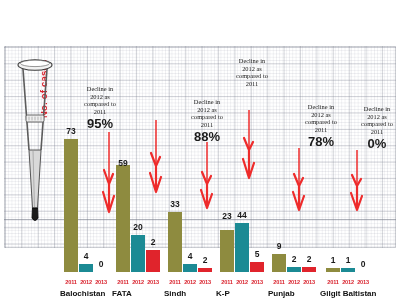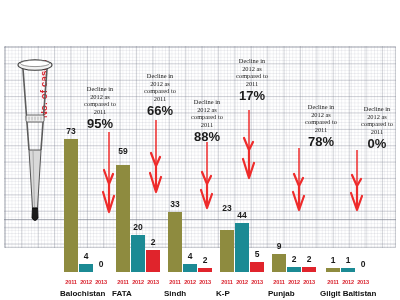--- a/index.html
+++ b/index.html
@@ -141,47 +141,40 @@
     <div class="cpct">95%</div>
   </div>
   <svg class="arrow" style="left:98px;top:132px;" width="22" height="86" viewBox="0 0 22 86">
     <path d="M11 0 L11 52" stroke="#ee2b2b" stroke-width="1.5" fill="none"></path>
     <path d="M11 52 L6 38 M11 52 L15 42 M11 52 L11 80 M11 80 L5 60 M11 80 L16 64" stroke="#ee2b2b" stroke-width="2.2" fill="none" stroke-linecap="round"></path>
   </svg>
 
   <div class="group" style="left:112px;width:52px;">
     <div class="bars">
       <div class="barwrap">
-        <span class="barval" style="bottom:116px;">59</span>
+        <span class="barval" style="bottom:104px;">59</span>
         <div class="bar y2011" style="height:107px;"></div>
       </div>
       <div class="barwrap">
         <span class="barval" style="bottom:40px;">20</span>
         <div class="bar y2012" style="height:37px;"></div>
       </div>
       <div class="barwrap">
         <span class="barval" style="bottom:25px;">2</span>
         <div class="bar y2013" style="height:22px;"></div>
       </div>
     </div>
     <div class="years">
       <span class="yr">2011</span>
       <span class="yr">2012</span>
       <span class="yr">2013</span>
     </div>
     <div class="gname">FATA</div>
   </div>
 
-  <div class="callout" style="left:127px;top:72px;">
-    <div class="ctext">Decline in</div>
-    <div class="ctext">2012 as</div>
-    <div class="ctext">compared to</div>
-    <div class="ctext">2011</div>
-    <div class="cpct">66%</div>
-  </div>
   <svg class="arrow" style="left:145px;top:120px;" width="22" height="78" viewBox="0 0 22 78">
     <path d="M11 0 L11 46" stroke="#ee2b2b" stroke-width="1.5" fill="none"></path>
     <path d="M11 46 L6 33 M11 46 L15 37 M11 46 L11 72 M11 72 L5 53 M11 72 L16 57" stroke="#ee2b2b" stroke-width="2.2" fill="none" stroke-linecap="round"></path>
   </svg>
 
   <div class="group" style="left:164px;width:52px;">
     <div class="bars">
       <div class="barwrap">
         <span class="barval" style="bottom:63px;">33</span>
         <div class="bar y2011" style="height:60px;"></div>
@@ -211,21 +204,21 @@
     <div class="cpct">88%</div>
   </div>
   <svg class="arrow" style="left:196px;top:142px;" width="22" height="72" viewBox="0 0 22 72">
     <path d="M11 0 L11 42" stroke="#ee2b2b" stroke-width="1.5" fill="none"></path>
     <path d="M11 42 L6 30 M11 42 L15 34 M11 42 L11 66 M11 66 L5 48 M11 66 L16 52" stroke="#ee2b2b" stroke-width="2.2" fill="none" stroke-linecap="round"></path>
   </svg>
 
   <div class="group" style="left:216px;width:52px;">
     <div class="bars">
       <div class="barwrap">
-        <span class="barval" style="bottom:59px;margin-top:33px;">23</span>
+        <span class="barval" style="bottom:51px;margin-top:33px;">23</span>
         <div class="bar y2011" style="height:42px;"></div>
       </div>
       <div class="barwrap">
         <span class="barval" style="bottom:52px;">44</span>
         <div class="bar y2012" style="height:49px;"></div>
       </div>
       <div class="barwrap">
         <span class="barval" style="bottom:13px;">5</span>
         <div class="bar y2013" style="height:10px;"></div>
       </div>
@@ -236,21 +229,20 @@
       <span class="yr">2013</span>
     </div>
     <div class="gname">K-P</div>
   </div>
 
   <div class="callout" style="left:219px;top:57px;">
     <div class="ctext">Decline in</div>
     <div class="ctext">2012 as</div>
     <div class="ctext">compared to</div>
     <div class="ctext">2011</div>
-    <div class="cpct">17%</div>
   </div>
   <svg class="arrow" style="left:238px;top:110px;" width="22" height="74" viewBox="0 0 22 74">
     <path d="M11 0 L11 40" stroke="#ee2b2b" stroke-width="1.5" fill="none"></path>
     <path d="M11 40 L6 28 M11 40 L15 32 M11 40 L11 68 M11 68 L5 49 M11 68 L16 53" stroke="#ee2b2b" stroke-width="2.2" fill="none" stroke-linecap="round"></path>
   </svg>
 
   <div class="group" style="left:268px;width:52px;">
     <div class="bars">
       <div class="barwrap">
         <span class="barval" style="bottom:21px;">9</span>

